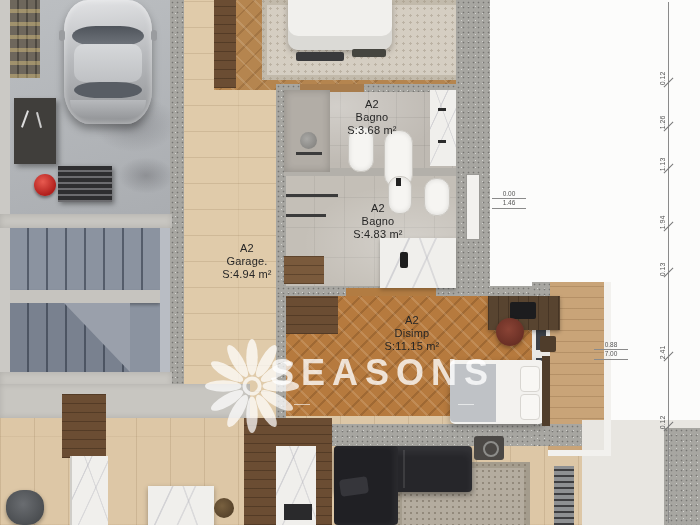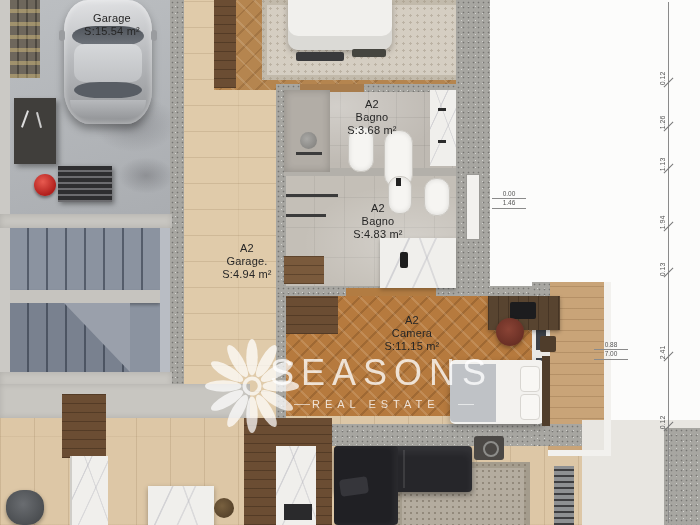--- a/index.html
+++ b/index.html
@@ -166,64 +166,59 @@
   <div class="abs" style="left:554px;top:466px;width:20px;height:59px;background-image:repeating-linear-gradient(0deg,#3e3e40 0 2px,#8e9092 2px 6px)"></div>
   <div class="abs walnut" style="left:244px;top:418px;width:88px;height:107px"></div>
   <div class="abs marble" style="left:276px;top:446px;width:40px;height:79px"></div>
   <div class="abs" style="left:284px;top:504px;width:28px;height:16px;background:#2a2a2c"></div>
   <div class="abs marble" style="left:148px;top:486px;width:66px;height:39px;border-bottom:3px solid #2a2a2a;box-shadow:0 2px 5px rgba(0,0,0,.3)"></div>
   <div class="abs" style="left:214px;top:498px;width:20px;height:20px;border-radius:50%;background:radial-gradient(circle at 40% 40%,#78603f,#4a3824)"></div>
   <div class="abs" style="left:6px;top:490px;width:38px;height:35px;border-radius:45%;background:radial-gradient(circle at 45% 40%,#6a6d71,#3f4245);box-shadow:0 2px 4px rgba(0,0,0,.35)"></div>
   <div class="abs walnut" style="left:62px;top:394px;width:44px;height:64px"></div>
   <div class="abs marble" style="left:70px;top:456px;width:36px;height:69px;border-left:2px solid #cfcdc8"></div>
 
-  <div class="rlabel" style="left:64px;top:12px;width:96px">
-    <span style="display:block">Garage</span>
-    <span style="display:block">S:15.54 m²</span>
-  </div>
   <div class="rlabel" style="left:322px;top:98px;width:100px">
     <span style="display:block">A2</span>
     <span style="display:block">Bagno</span>
     <span style="display:block">S:3.68 m²</span>
   </div>
   <div class="rlabel" style="left:328px;top:202px;width:100px">
     <span style="display:block">A2</span>
     <span style="display:block">Bagno</span>
     <span style="display:block">S:4.83 m²</span>
   </div>
   <div class="rlabel" style="left:197px;top:242px;width:100px">
     <span style="display:block">A2</span>
     <span style="display:block">Garage.</span>
     <span style="display:block">S:4.94 m²</span>
   </div>
   <div class="rlabel" style="left:362px;top:314px;width:100px">
     <span style="display:block">A2</span>
-    <span style="display:block">Camera</span>
+    <span style="display:block">Disimp</span>
     <span style="display:block">S:11.15 m²</span>
   </div>
 
   <svg class="abs wm" style="left:204px;top:338px" width="96" height="96" viewBox="-50 -50 100 100">
     <g fill="rgba(255,255,255,0.72)">
       <ellipse cx="0" cy="-30" rx="6" ry="19" transform="rotate(0)"></ellipse>
       <ellipse cx="0" cy="-30" rx="6" ry="19" transform="rotate(30)"></ellipse>
       <ellipse cx="0" cy="-30" rx="6" ry="19" transform="rotate(60)"></ellipse>
       <ellipse cx="0" cy="-30" rx="6" ry="19" transform="rotate(90)"></ellipse>
       <ellipse cx="0" cy="-30" rx="6" ry="19" transform="rotate(120)"></ellipse>
       <ellipse cx="0" cy="-30" rx="6" ry="19" transform="rotate(150)"></ellipse>
       <ellipse cx="0" cy="-30" rx="6" ry="19" transform="rotate(180)"></ellipse>
       <ellipse cx="0" cy="-30" rx="6" ry="19" transform="rotate(210)"></ellipse>
       <ellipse cx="0" cy="-30" rx="6" ry="19" transform="rotate(240)"></ellipse>
       <ellipse cx="0" cy="-30" rx="6" ry="19" transform="rotate(270)"></ellipse>
       <ellipse cx="0" cy="-30" rx="6" ry="19" transform="rotate(300)"></ellipse>
       <ellipse cx="0" cy="-30" rx="6" ry="19" transform="rotate(330)"></ellipse>
       <circle cx="0" cy="0" r="8" fill="none" stroke="rgba(255,255,255,0.72)" stroke-width="4"></circle>
     </g>
   </svg>
-  <div class="abs wm" style="left:270px;top:352px;font-size:36px;letter-spacing:7px;font-weight:400">SEASONS</div>
-  <div class="abs wm" style="left:312px;top:398px;font-size:11px;letter-spacing:5px">REAL ESTATE</div>
+  <div class="abs wm" style="left:270px;top:352px;font-size:36px;letter-spacing:7px;font-weight:700">SEASONS</div>
   <div class="abs" style="left:294px;top:404px;width:16px;height:1px;background:rgba(255,255,255,.6);z-index:45"></div>
   <div class="abs" style="left:458px;top:404px;width:16px;height:1px;background:rgba(255,255,255,.6);z-index:45"></div>
 
   <div class="abs" style="left:668px;top:2px;width:1px;height:521px;background:#8a8a8a;z-index:50"></div>
   <div class="tick" style="top:82px"></div>
   <div class="tick" style="top:126px"></div>
   <div class="tick" style="top:168px"></div>
   <div class="tick" style="top:226px"></div>
   <div class="tick" style="top:272px"></div>
   <div class="tick" style="top:356px"></div>

